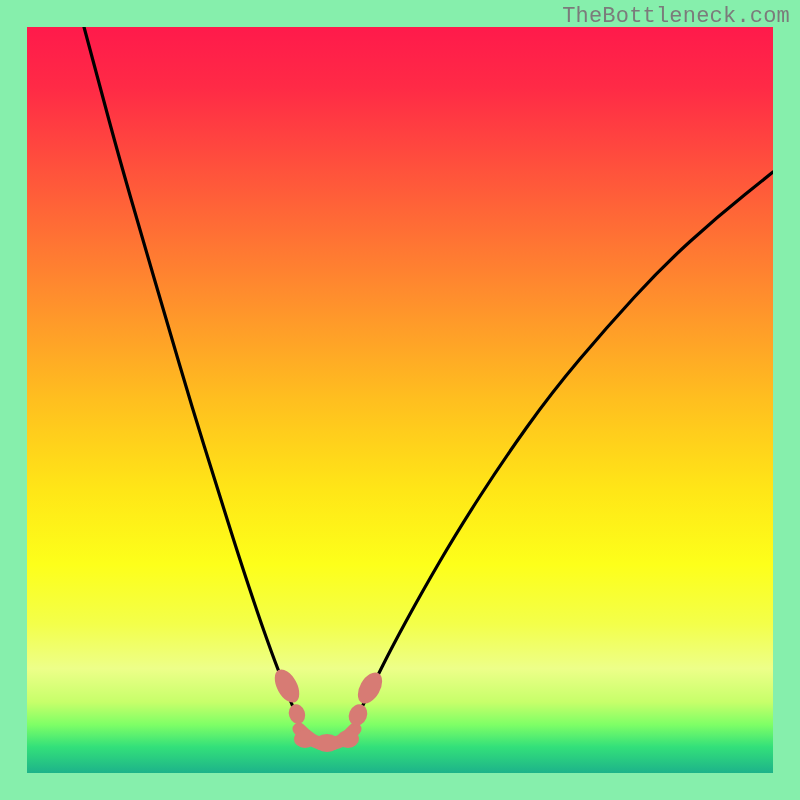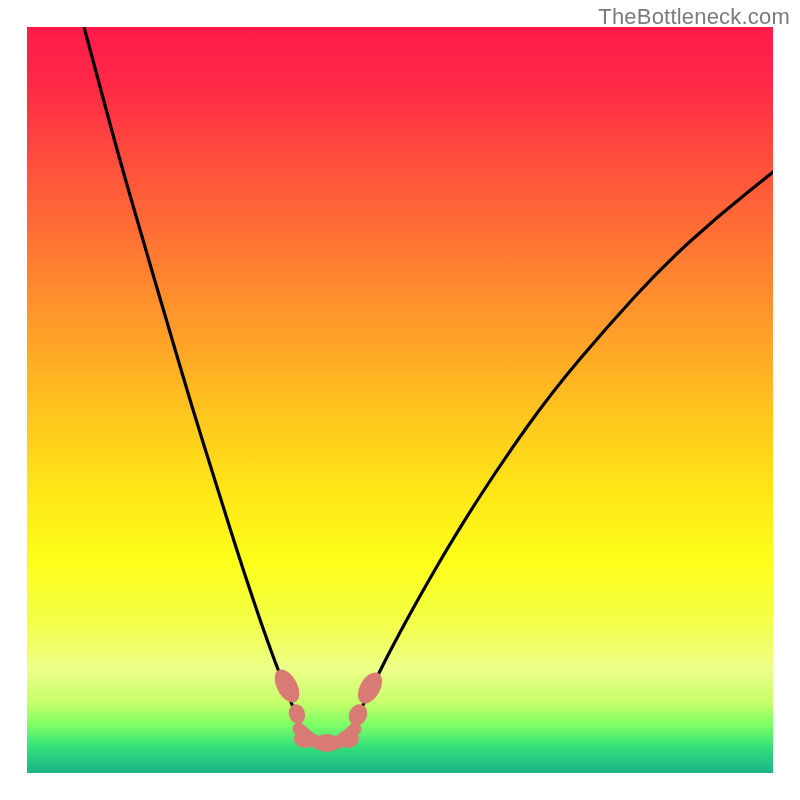--- a/index.html
+++ b/index.html
@@ -7,21 +7,22 @@
     padding: 0;
     width: 800px;
     height: 800px;
     background: #000;
     overflow: hidden;
     font-family: Arial, Helvetica, sans-serif;
   }
   .frame {
     position: absolute;
     inset: 0;
-    background: #ffffff;
+    background: #86efac;
+    font-family: Liberation Mono, monospace;
   }
   .plot-area {
     position: absolute;
     left: 27px;
     top: 27px;
     width: 746px;
     height: 746px;
     overflow: hidden;
   }
   .watermark {

